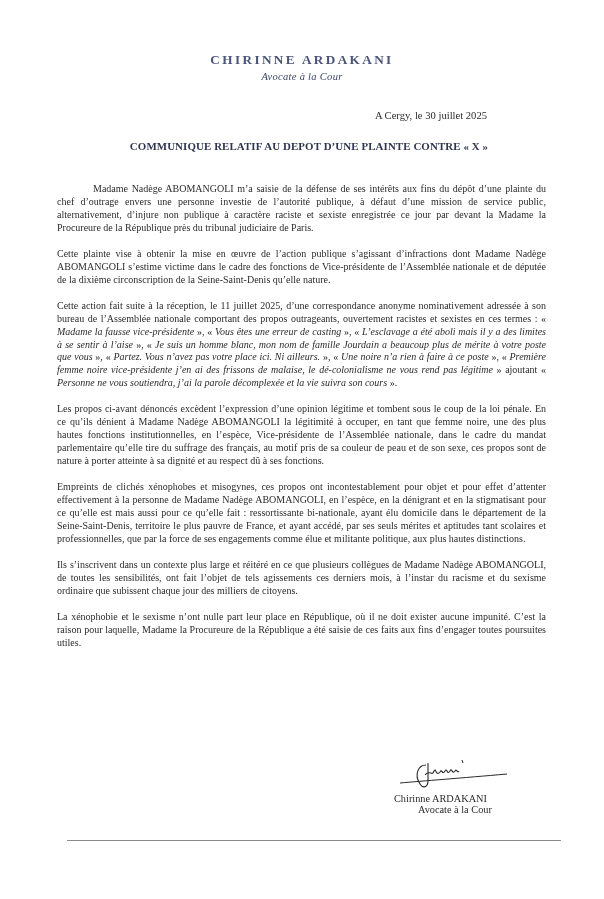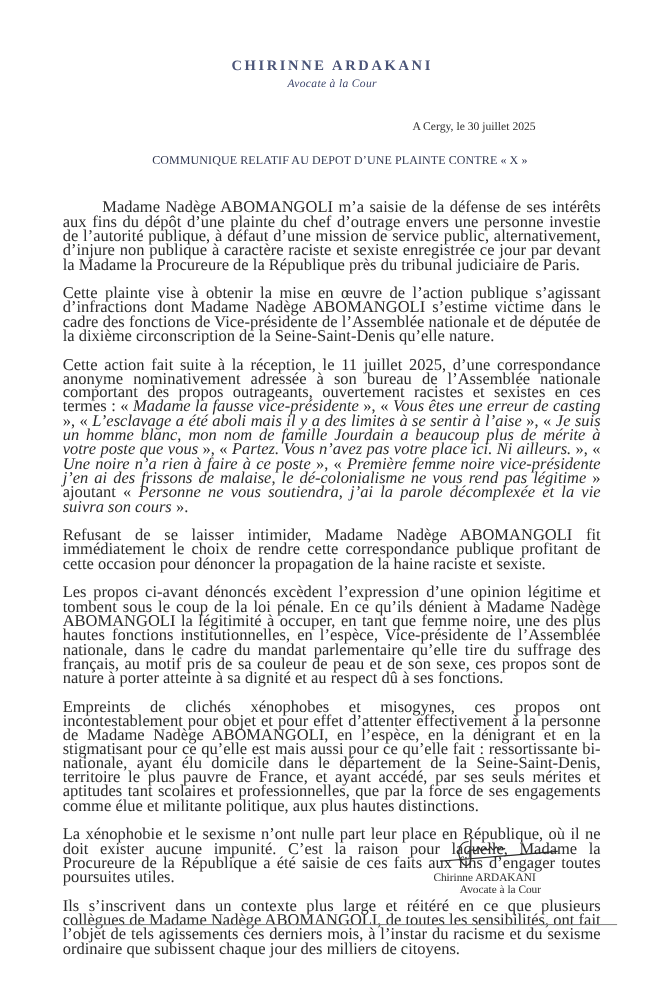--- a/index.html
+++ b/index.html
@@ -19,26 +19,26 @@
       font-family: "Liberation Serif", serif;
       font-style: italic; font-size: 10.5px; color: #3c456a;
       letter-spacing: 0.3px;
     }
     .date {
       position: absolute; top: 110px; right: 117px;
       font-size: 10.6px; color: #2b2b2b; text-align: right;
     }
     .subject {
       position: absolute; top: 140px; left: 0; width: 604px; text-align: center;
-      font-weight: normal; font-size: 10.9px; color: #2f3650; letter-spacing: 0.1px;
+      font-weight: bold; font-size: 10.9px; color: #2f3650; letter-spacing: 0.1px;
       padding-left: 14px; box-sizing: border-box;
     }
     .body { position: absolute; top: 183px; left: 57px; width: 489px; }
     .para {
-      font-size: 15px; line-height: 12.95px;
+      font-size: 10px; line-height: 12.95px;
       text-align: justify; margin: 0 0 13px 0;
       color: #2b2b2b;
     }
     .para.indent { text-indent: 36px; }
     .para i { }
     .signature-block { position: absolute; top: 757px; left: 390px; width: 150px; }
     .sig-svg { display: block; margin-left: 2px; }
     .signer-name { font-size: 10.3px; margin-top: 2px; margin-left: 4px; color: #2b2b2b; }
     .signer-title { font-size: 10.3px; margin-left: 28px; color: #2b2b2b; }
     .bottom-rule {
@@ -55,25 +55,24 @@
 </div>
 
 <div class="date">A Cergy, le 30 juillet 2025</div>
 
 <div class="subject">COMMUNIQUE RELATIF AU DEPOT D’UNE PLAINTE CONTRE « X »</div>
 
 <div class="body" id="doc-body">
     <p class="para indent"><span>Madame Nadège ABOMANGOLI m’a saisie de la défense de ses intérêts aux fins du dépôt d’une plainte du chef d’outrage envers une personne investie de l’autorité publique, à défaut d’une mission de service public, alternativement, d’injure non publique à caractère raciste et sexiste enregistrée ce jour par devant la Madame la Procureure de la République près du tribunal judiciaire de Paris.</span></p>
     <p class="para"><span>Cette plainte vise à obtenir la mise en œuvre de l’action publique s’agissant d’infractions dont Madame Nadège ABOMANGOLI s’estime victime dans le cadre des fonctions de Vice-présidente de l’Assemblée nationale et de députée de la dixième circonscription de la Seine-Saint-Denis qu’elle nature.</span></p>
     <p class="para"><span>Cette action fait suite à la réception, le 11 juillet 2025, d’une correspondance anonyme nominativement adressée à son bureau de l’Assemblée nationale comportant des propos outrageants, ouvertement racistes et sexistes en ces termes : « </span><i>Madame la fausse vice-présidente</i><span> », « </span><i>Vous êtes une erreur de casting</i><span> », « </span><i>L’esclavage a été aboli mais il y a des limites à se sentir à l’aise</i><span> », « </span><i>Je suis un homme blanc, mon nom de famille Jourdain a beaucoup plus de mérite à votre poste que vous</i><span> », « </span><i>Partez. Vous n’avez pas votre place ici. Ni ailleurs.</i><span> », « </span><i>Une noire n’a rien à faire à ce poste</i><span> », « </span><i>Première femme noire vice-présidente j’en ai des frissons de malaise, le dé-colonialisme ne vous rend pas légitime</i><span> » ajoutant « </span><i>Personne ne vous soutiendra, j’ai la parole décomplexée et la vie suivra son cours</i><span> ».</span></p>
-    <p class="para"><span>Refusant de se laisser intimider, Madame Nadège ABOMANGOLI fit immédiatement le choix de rendre cette correspondance publique profitant de cette occasion pour dénoncer la propagation de la haine raciste et sexiste.</span></p>
     <p class="para"><span>Les propos ci-avant dénoncés excèdent l’expression d’une opinion légitime et tombent sous le coup de la loi pénale. En ce qu’ils dénient à Madame Nadège ABOMANGOLI la légitimité à occuper, en tant que femme noire, une des plus hautes fonctions institutionnelles, en l’espèce, Vice-présidente de l’Assemblée nationale, dans le cadre du mandat parlementaire qu’elle tire du suffrage des français, au motif pris de sa couleur de peau et de son sexe, ces propos sont de nature à porter atteinte à sa dignité et au respect dû à ses fonctions.</span></p>
     <p class="para"><span>Empreints de clichés xénophobes et misogynes, ces propos ont incontestablement pour objet et pour effet d’attenter effectivement à la personne de Madame Nadège ABOMANGOLI, en l’espèce, en la dénigrant et en la stigmatisant pour ce qu’elle est mais aussi pour ce qu’elle fait : ressortissante bi-nationale, ayant élu domicile dans le département de la Seine-Saint-Denis, territoire le plus pauvre de France, et ayant accédé, par ses seuls mérites et aptitudes tant scolaires et professionnelles, que par la force de ses engagements comme élue et militante politique, aux plus hautes distinctions.</span></p>
+    <p class="para"><span>Ils s’inscrivent dans un contexte plus large et réitéré en ce que plusieurs collègues de Madame Nadège ABOMANGOLI, de toutes les sensibilités, ont fait l’objet de tels agissements ces derniers mois, à l’instar du racisme et du sexisme ordinaire que subissent chaque jour des milliers de citoyens.</span></p>
     <p class="para"><span>La xénophobie et le sexisme n’ont nulle part leur place en République, où il ne doit exister aucune impunité. C’est la raison pour laquelle, Madame la Procureure de la République a été saisie de ces faits aux fins d’engager toutes poursuites utiles.</span></p>
-    <p class="para"><span>Ils s’inscrivent dans un contexte plus large et réitéré en ce que plusieurs collègues de Madame Nadège ABOMANGOLI, de toutes les sensibilités, ont fait l’objet de tels agissements ces derniers mois, à l’instar du racisme et du sexisme ordinaire que subissent chaque jour des milliers de citoyens.</span></p>
   </div>
 
 <div class="signature-block">
   <svg class="sig-svg" width="120" height="34" viewBox="0 0 120 34">
     <path d="M8 26 C 30 24, 70 21, 115 17" stroke="#2a2a2a" stroke-width="1" fill="none"></path>
     <path d="M34 8 C 26 8, 22 18, 28 27 C 31 32, 36 30, 36 24 L 36 6 M33 18 C 38 12, 40 20, 42 14 C 44 10, 44 20, 48 15 C 50 11, 50 19, 53 14 C 55 10, 55 19, 58 14 C 60 10, 60 18, 63 14 C 65 11, 65 17, 67 14" stroke="#2a2a2a" stroke-width="1.1" fill="none"></path>
     <path d="M70 3 L 71 6" stroke="#2a2a2a" stroke-width="1" fill="none"></path>
   </svg>
   <div class="signer-name">Chirinne ARDAKANI</div>
   <div class="signer-title">Avocate à la Cour</div>

